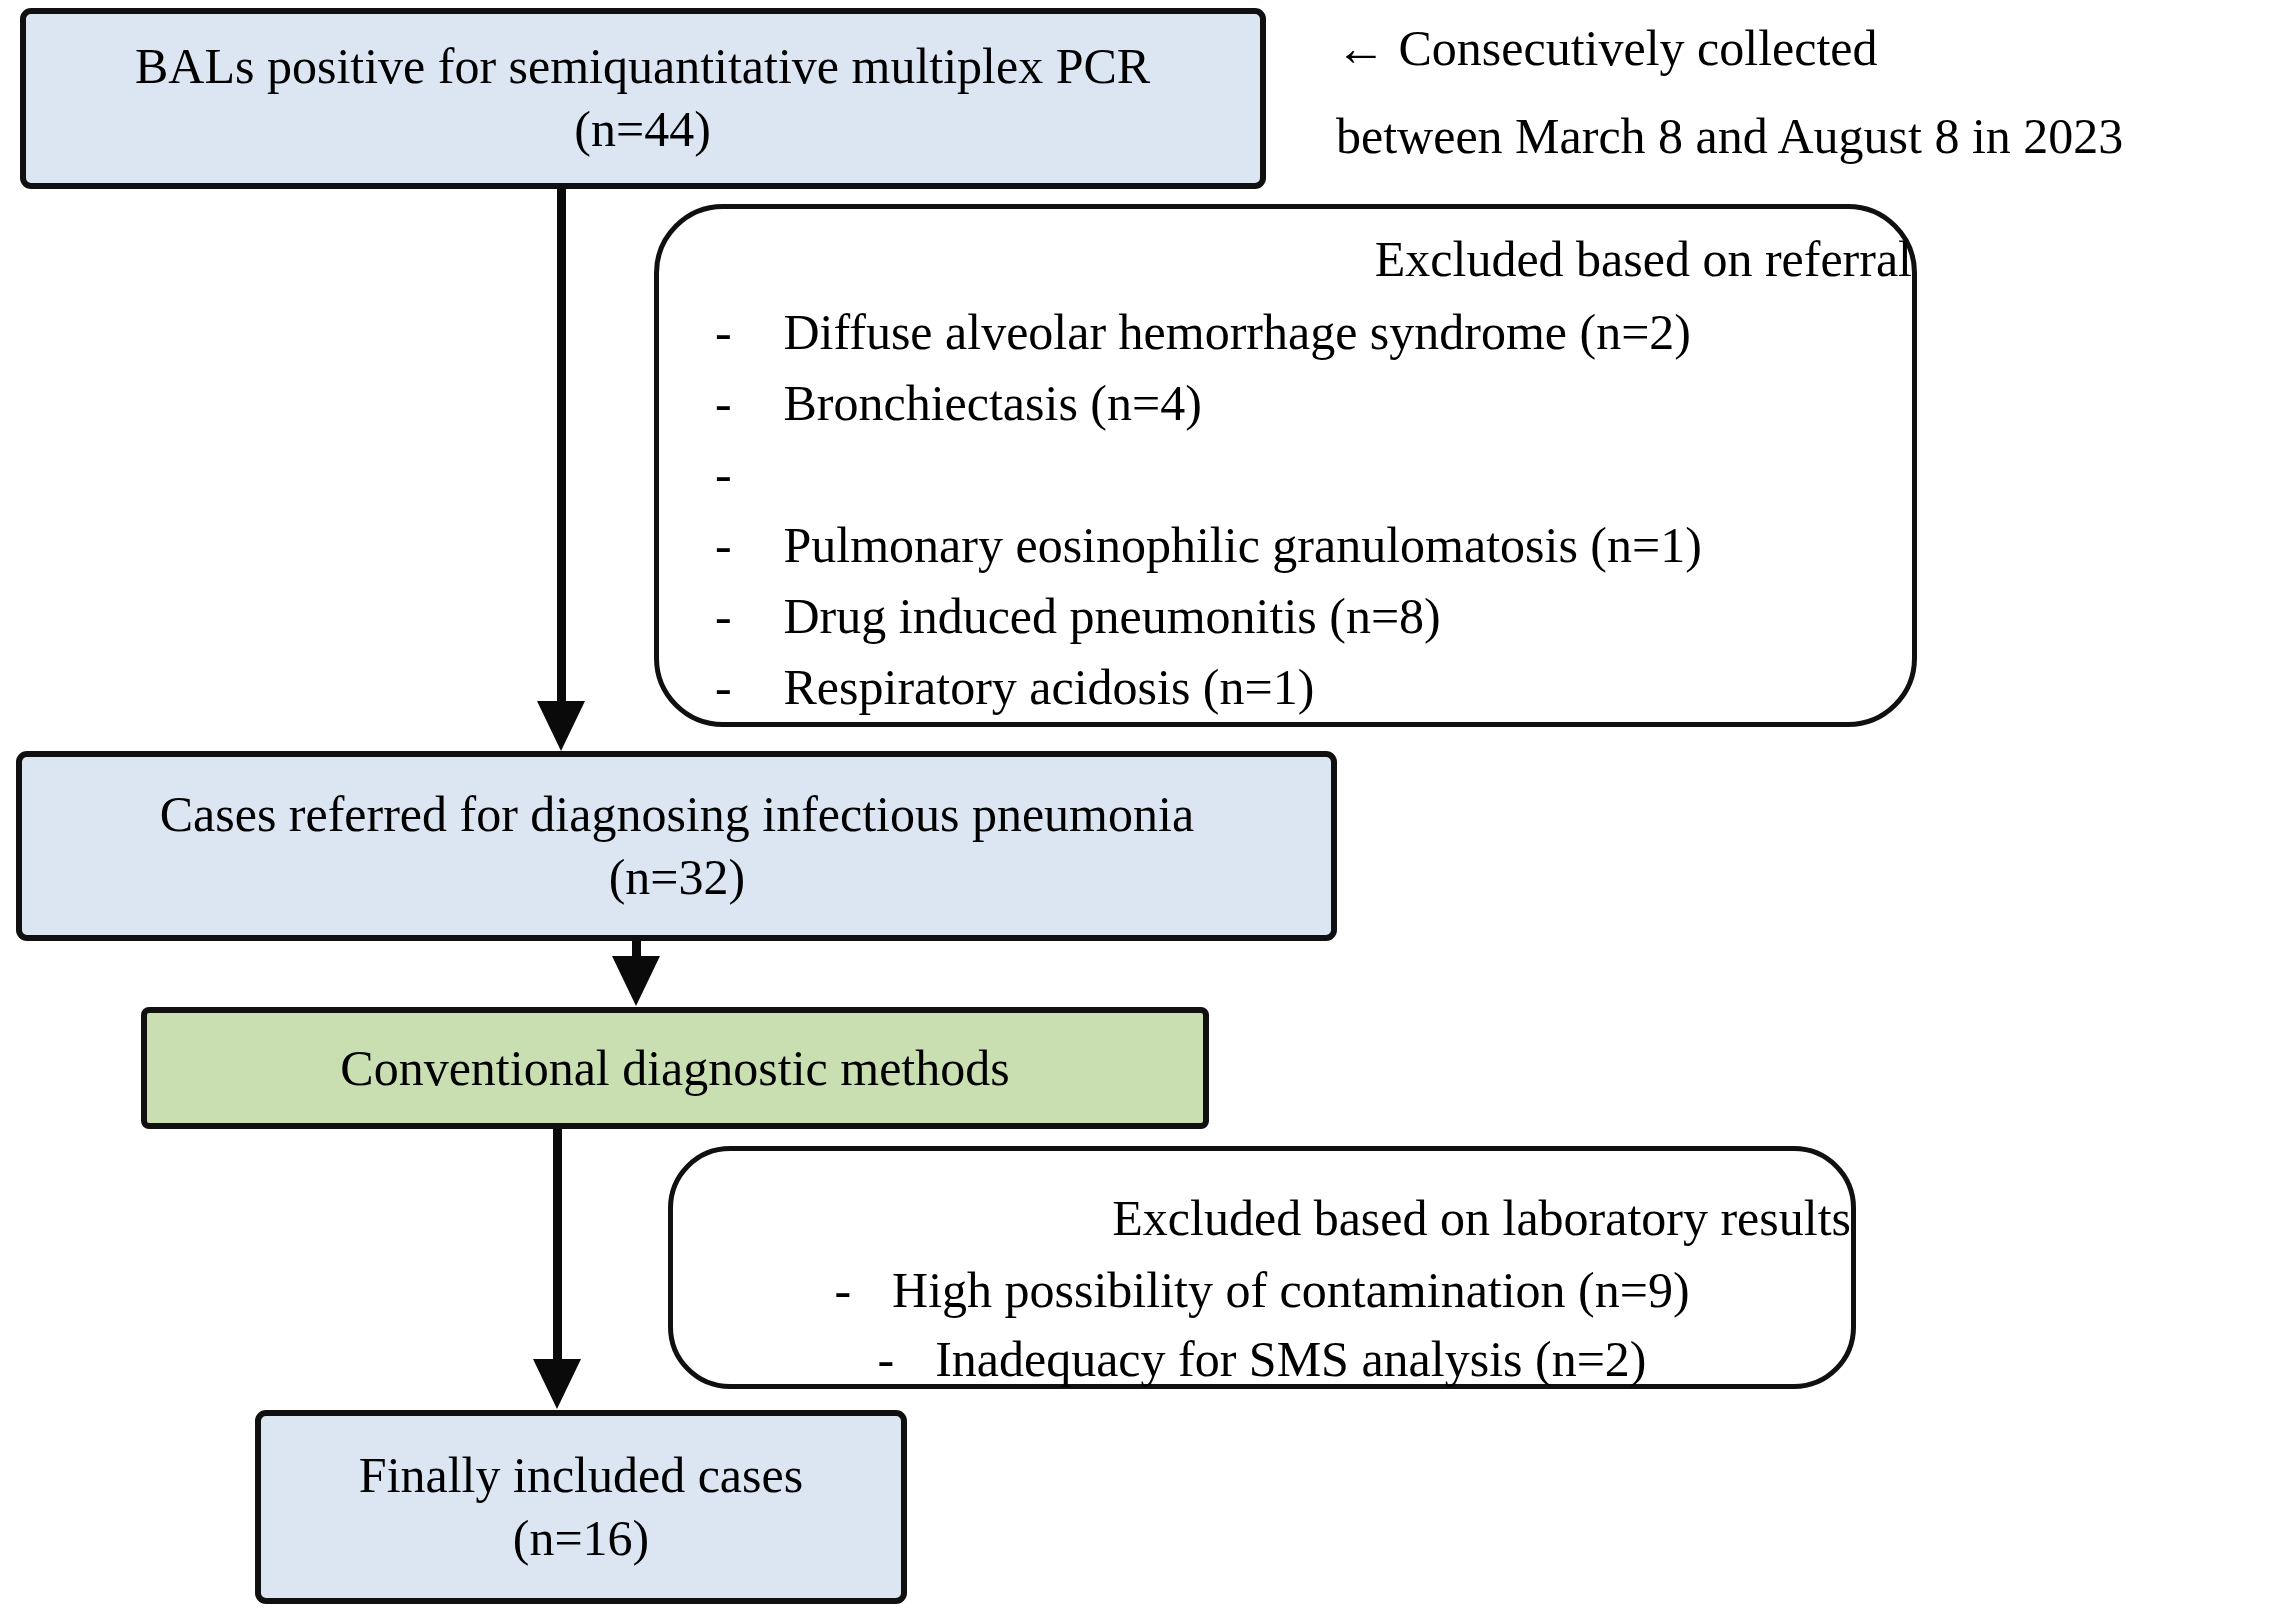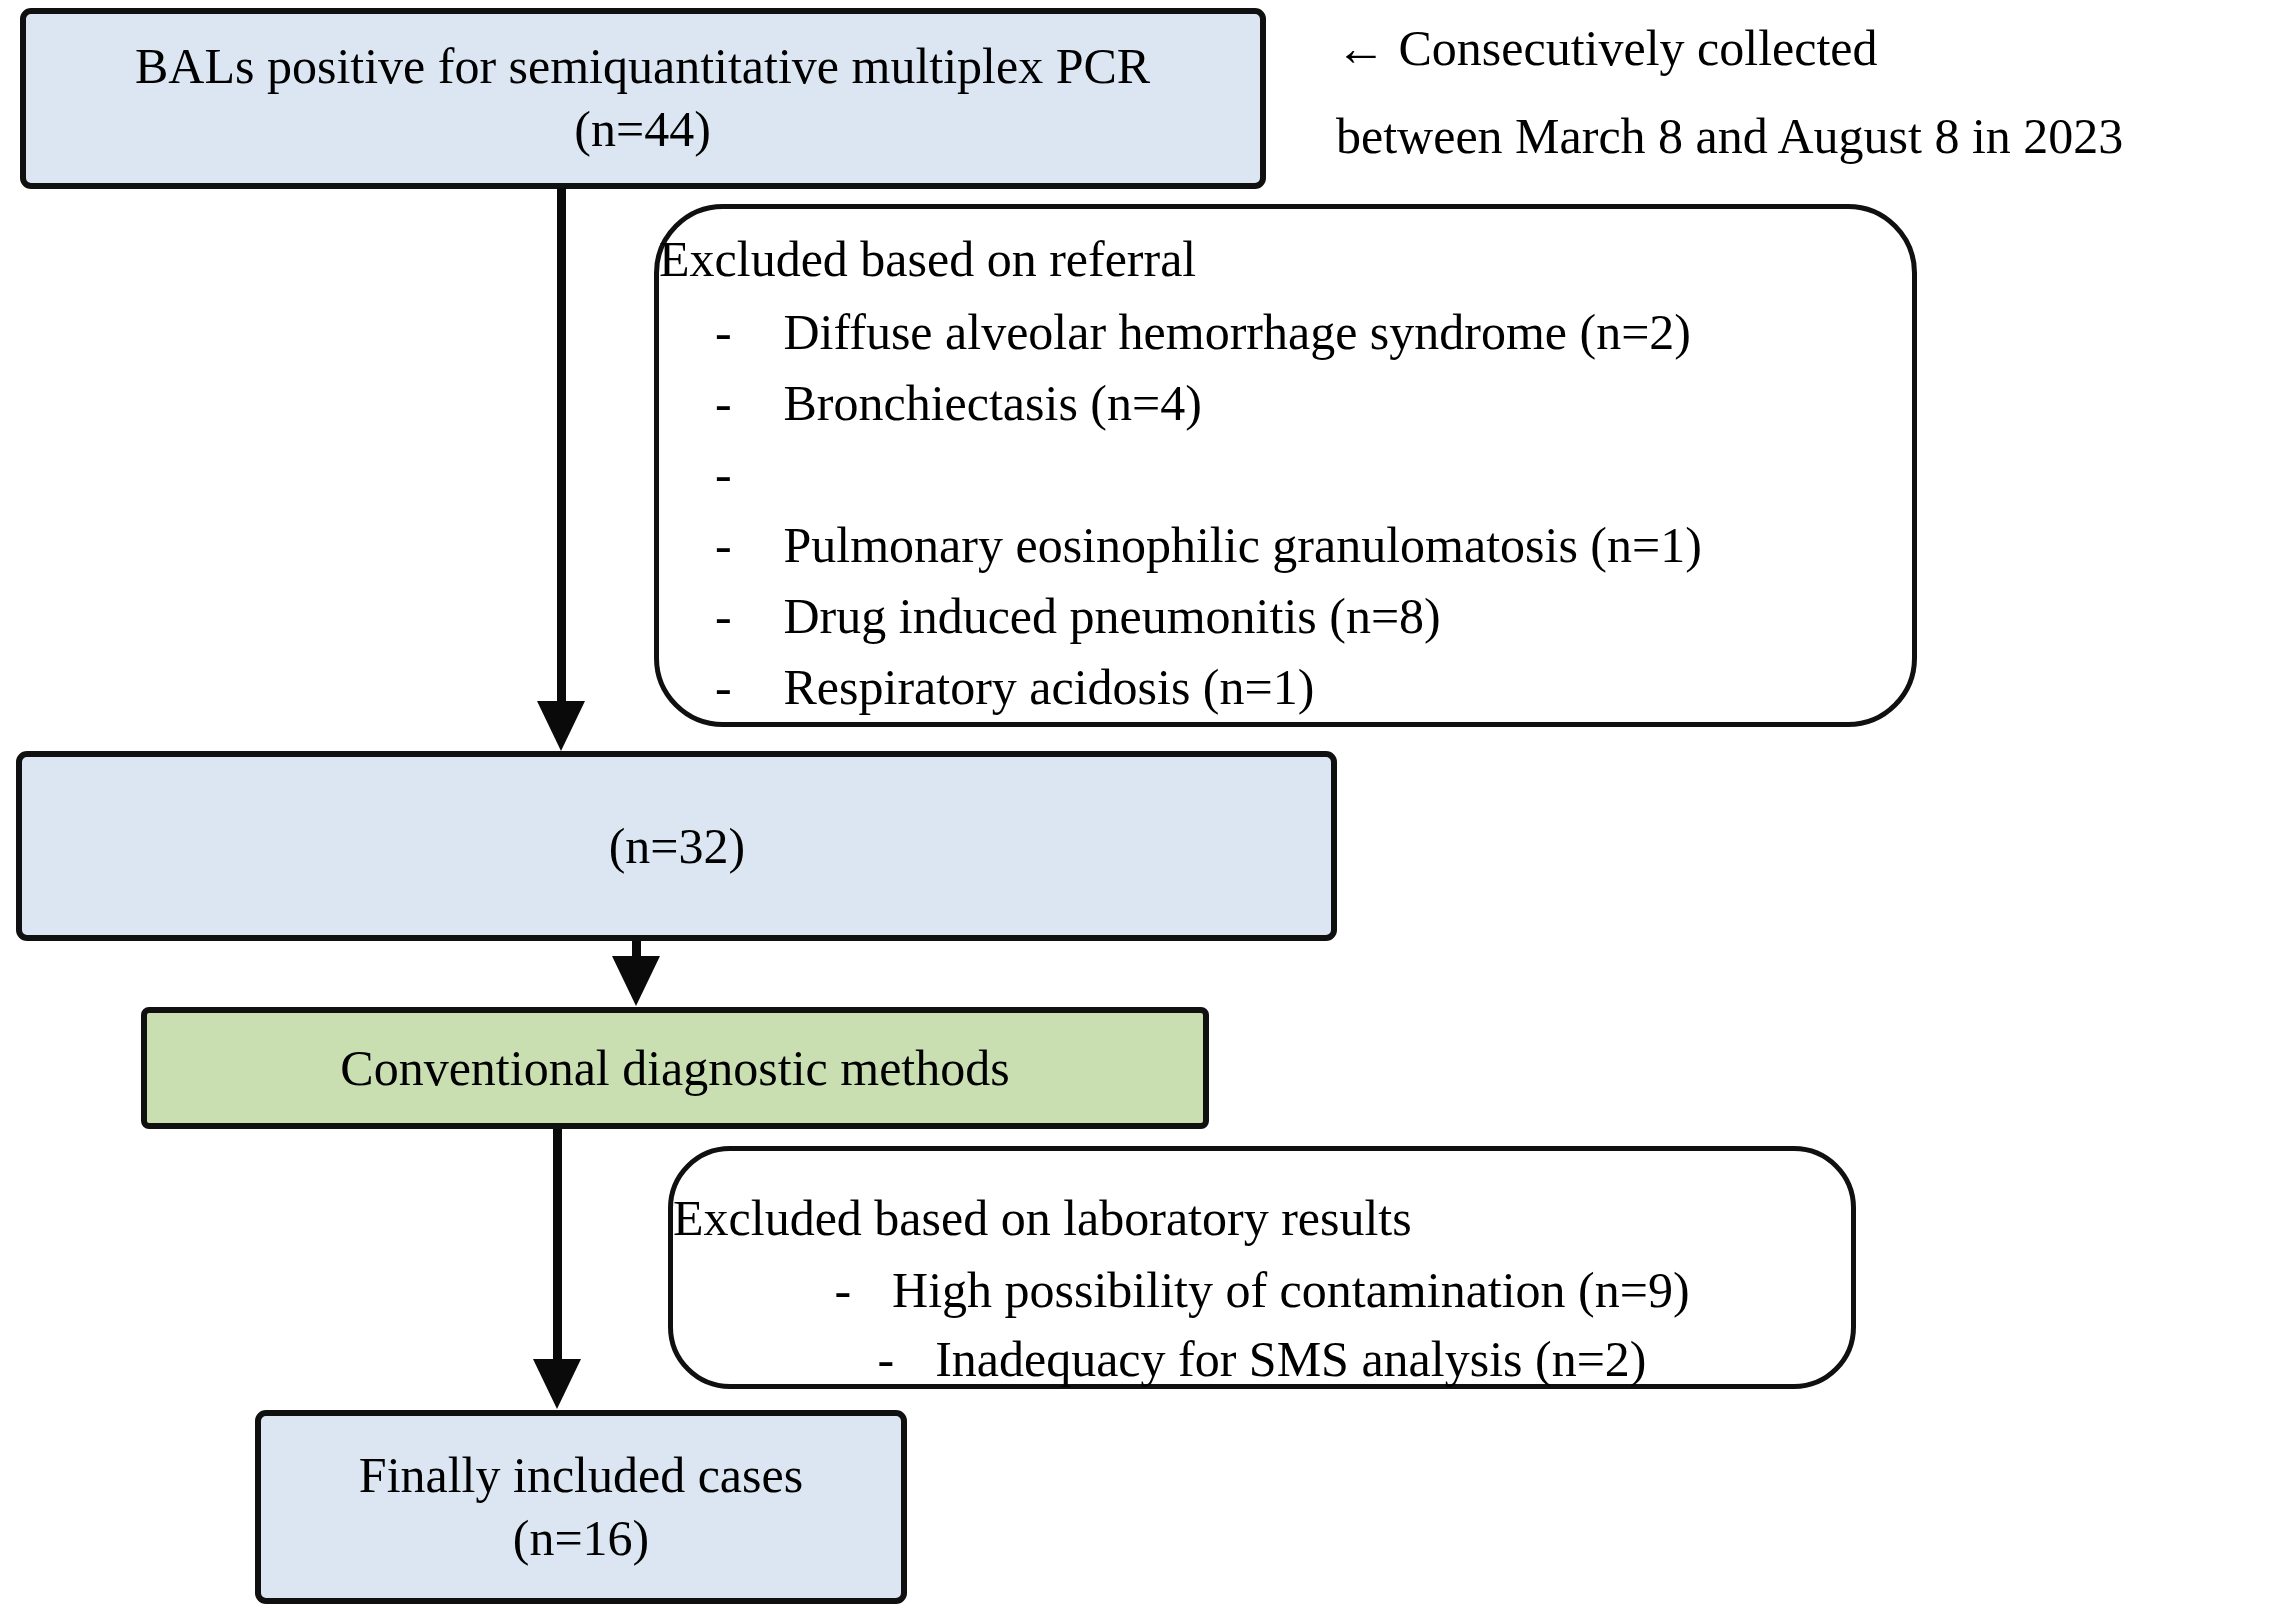--- a/index.html
+++ b/index.html
@@ -25,21 +25,21 @@
 
   
   .box1{left:19.6px;top:7.9px;width:1246px;height:181px;}
   .box2{left:16.4px;top:751px;width:1321px;height:190px;}
   .greenbox{left:141px;top:1007px;width:1068px;height:122px;}
   .finalbox{left:255px;top:1410px;width:652px;height:194px;}
 
   .excl1{left:654px;top:204px;width:1263px;height:523px;border-width:5.9px;border-radius:69px;padding-top:18.3px;}
   .excl2{left:668px;top:1146px;width:1188px;height:243px;border-width:5.9px;border-radius:62px;padding-top:35px;}
 
-  .excl-title{text-align:left;line-height:65px;white-space:nowrap;}
+  .excl-title{text-align:right;line-height:65px;white-space:nowrap;}
   .list{margin-top:5.2px;}
   .row{display:flex;line-height:71px;text-align:left;padding-left:56px;}
   .excl2 .row{justify-content:center;padding-left:0;line-height:69px;}
   .dash{flex:0 0 auto;margin-right:41px;}
   .excl1 .dash{width:27.5px;}
   .txt{white-space:nowrap;}
 
   
   .annotation{
     position:absolute;left:1336px;top:17px;width:935px;
@@ -100,20 +100,21 @@
         <span class="txt">Drug induced pneumonitis (n=8)</span>
       </div>
       <div class="row">
         <span class="dash">-</span>
         <span class="txt">Respiratory acidosis (n=1)</span>
       </div>
     </div>
   </div>
 
   <div class="node blue centered box2">
+    <div class="nowrap">Cases referred for diagnosing infectious pneumonia</div>
     <div class="nowrap">(n=32)</div>
   </div>
 
   <div class="stem stem2"></div>
   <div class="head head2"></div>
 
   <div class="node green-fill centered greenbox">
     <div class="nowrap">Conventional diagnostic methods</div>
   </div>
 

